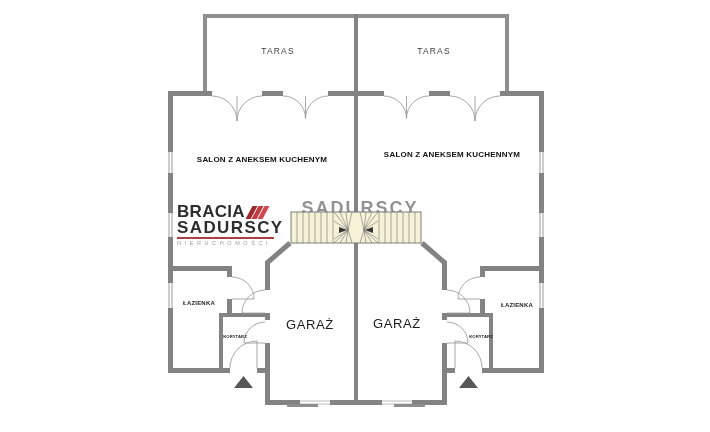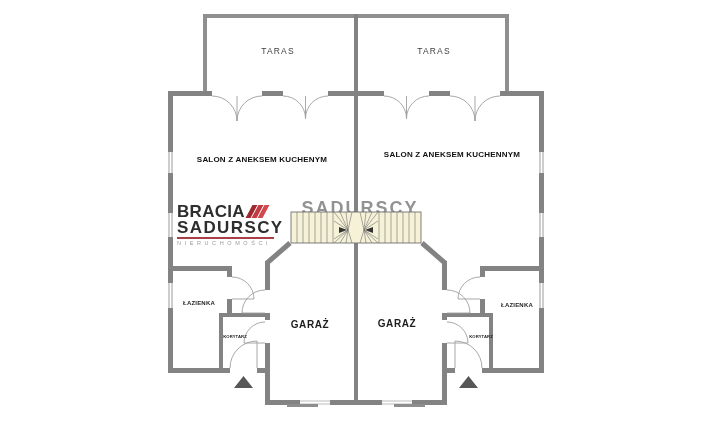--- a/index.html
+++ b/index.html
@@ -11,25 +11,25 @@
   .ghost{
     position:absolute;z-index:1;left:360px;top:208px;transform:translate(-50%,-50%);
     font-size:18px;font-weight:700;letter-spacing:2px;color:#4a4a4a;opacity:.6;white-space:nowrap;
   }
   .lbl{
     position:absolute;z-index:3;transform:translate(-50%,-50%);
     white-space:nowrap;color:#1d1d1d;
   }
   .lbl.taras{font-size:8.5px;letter-spacing:1.2px;color:#3d3d3d;font-weight:400;}
   .lbl.salon{font-size:8px;font-weight:700;letter-spacing:.2px;color:#111;}
-  .lbl.garaz{font-size:10px;font-weight:700;letter-spacing:.6px;text-align:right;}
+  .lbl.garaz{font-size:13px;font-weight:400;letter-spacing:.6px;text-align:right;}
   .lbl.lazienka{font-size:6px;font-weight:700;letter-spacing:.2px;}
   .lbl.korytarz{font-size:4.2px;font-weight:700;letter-spacing:.1px;}
   .logo{position:absolute;z-index:3;left:177px;top:204px;line-height:1;}
-  .logo-row1{display:flex;align-items:flex-start;}
+  .logo-row1{display:flex;align-items:flex-end;}
   .logo-line{font-size:17px;font-weight:700;color:#2e2e2e;letter-spacing:.3px;line-height:15px;white-space:nowrap;}
   .logo-line.l2{letter-spacing:1.4px;line-height:17px;}
   .stripes{display:inline-flex;margin-left:3px;margin-top:1px;}
   .stripes i{display:block;width:4.5px;height:13px;margin-left:1.5px;transform:skewX(-28deg);}
   .stripes i.s1{background:#9e2a30;}
   .stripes i.s2{background:#c23a40;}
   .stripes i.s3{background:#d0494f;}
   .logo-divider{width:97px;height:1.5px;background:#a94046;margin:1px 0 2px 0;}
   .logo-sub{font-size:5.5px;letter-spacing:3.6px;color:#9b9b9b;white-space:nowrap;}
 </style>

